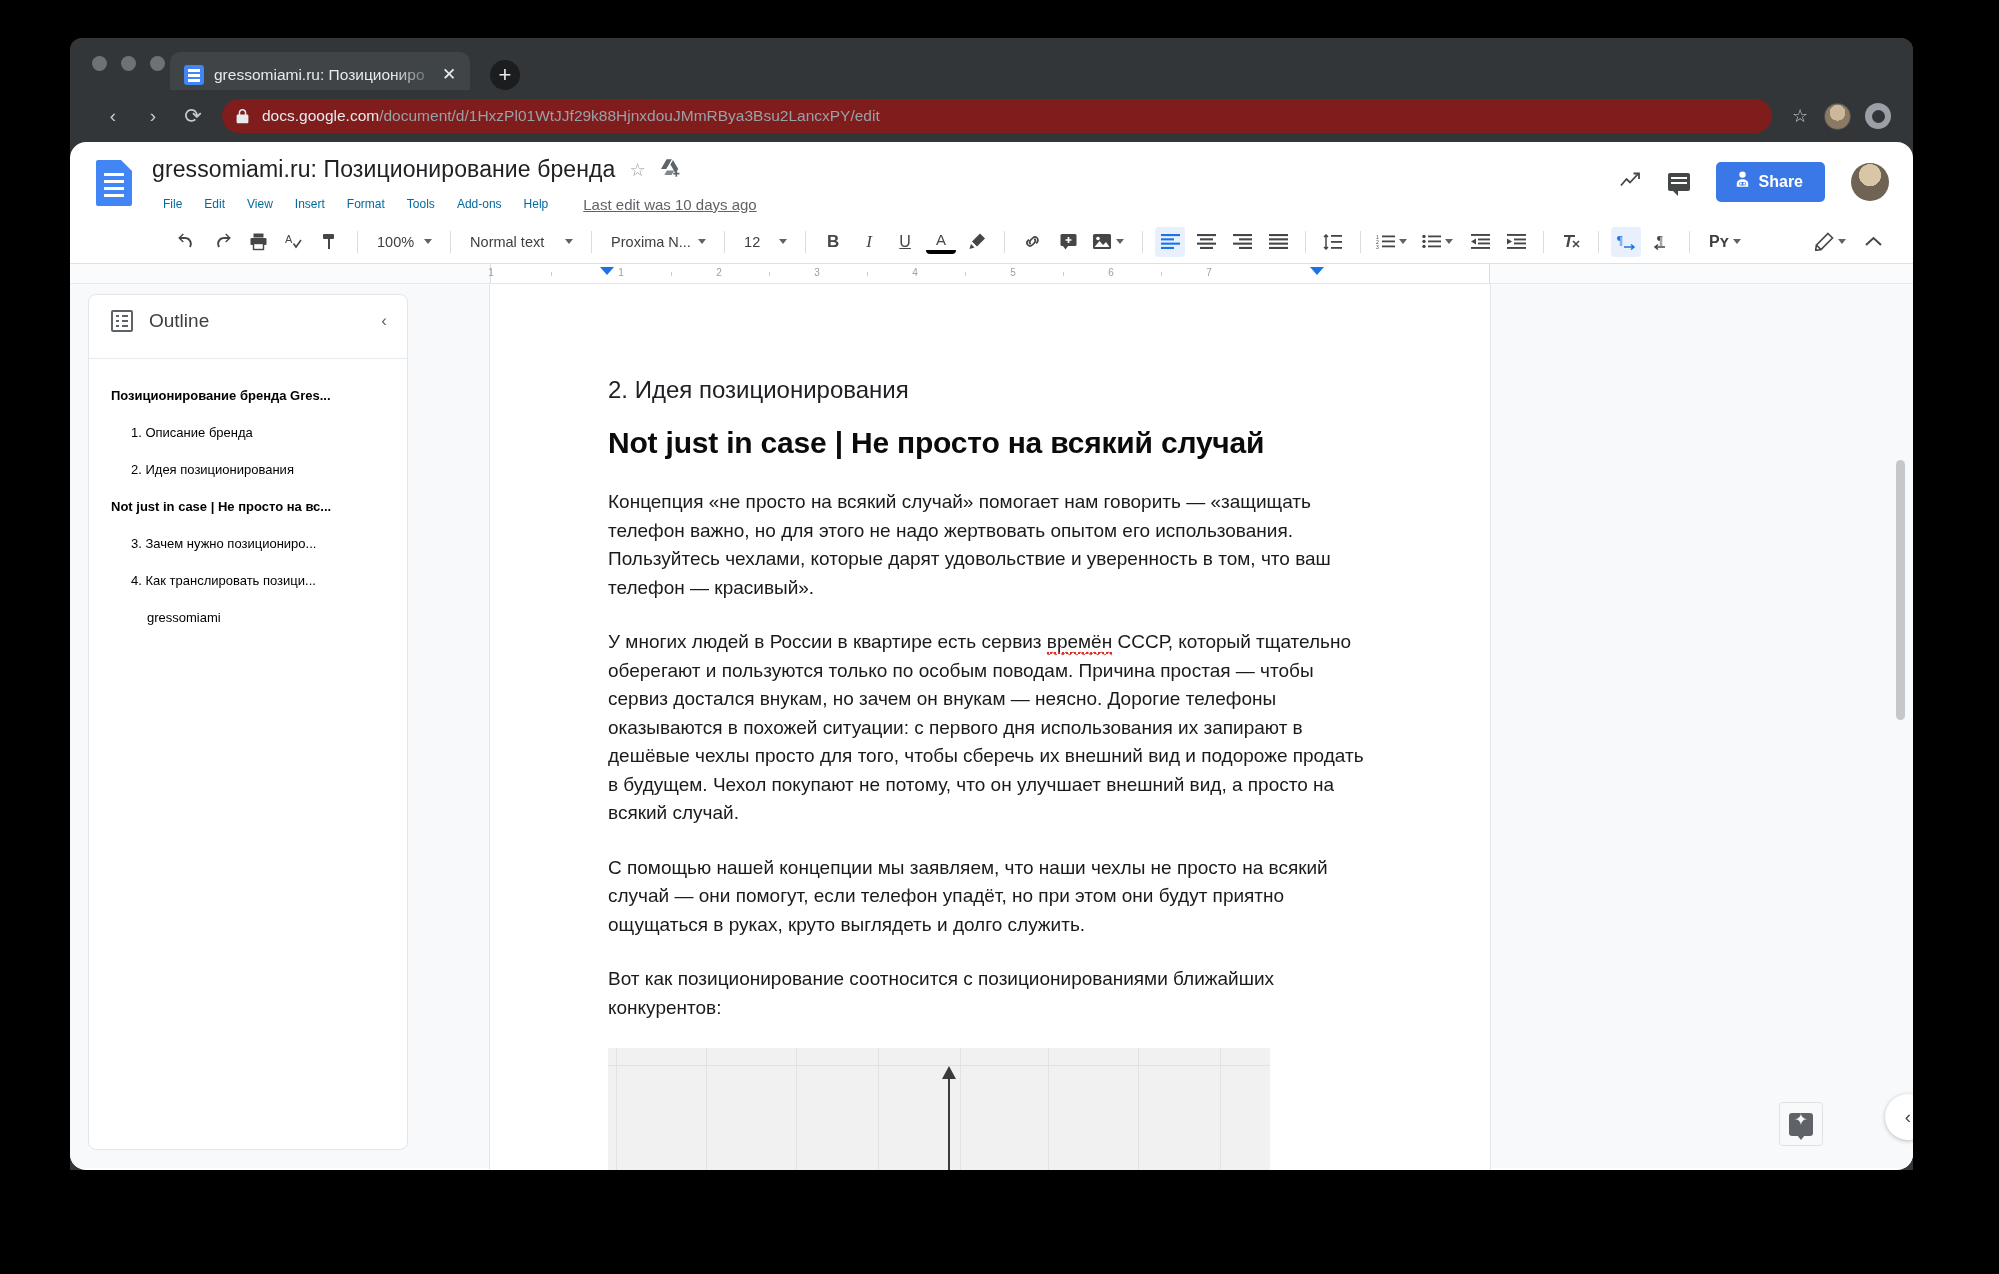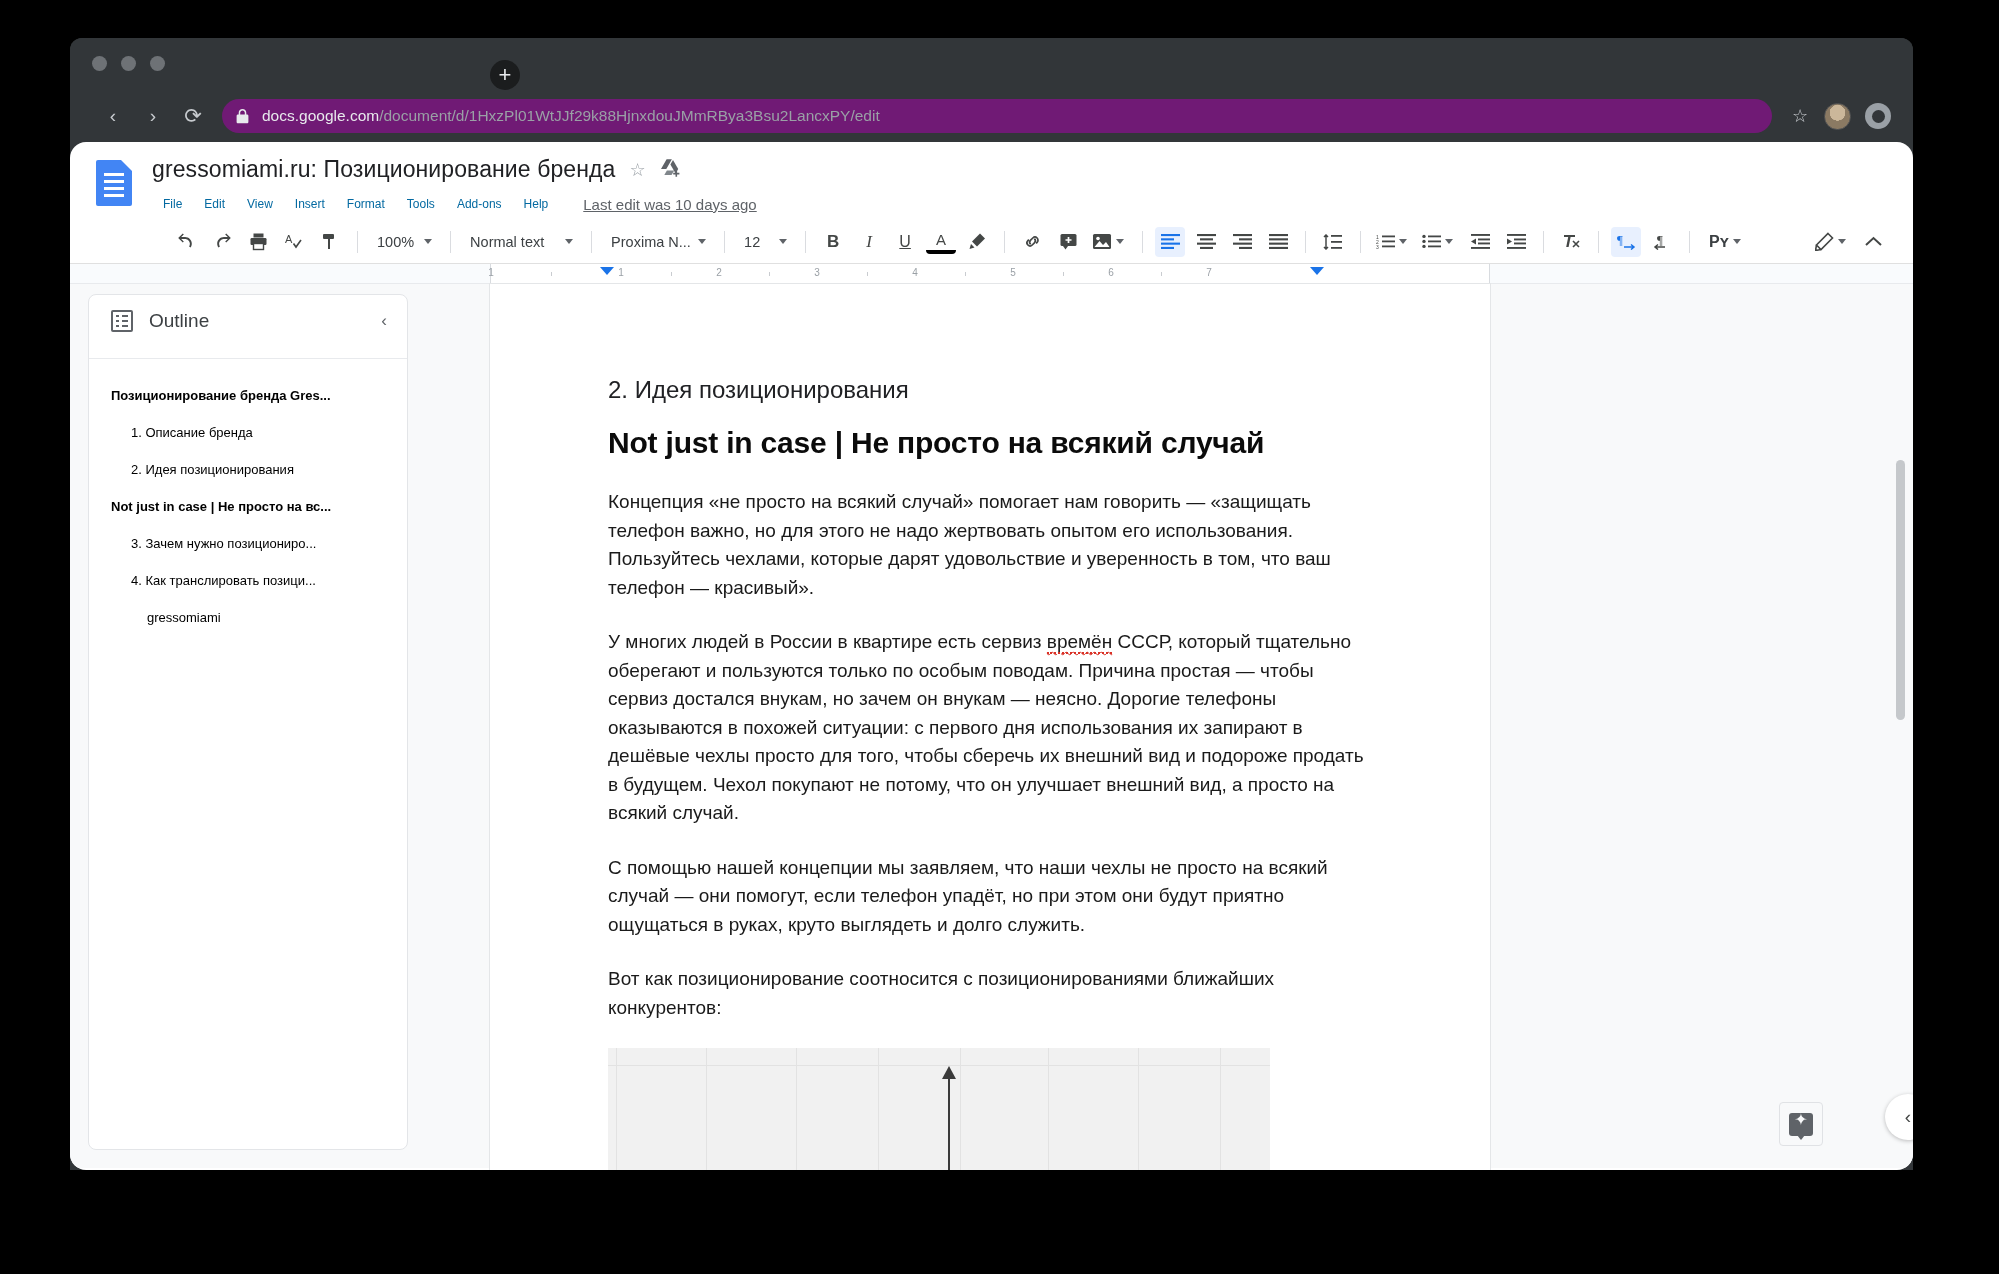--- a/index.html
+++ b/index.html
@@ -85,21 +85,21 @@
   }
   .nav-btn {
     width: 34px; height: 34px; margin-right: 6px;
     color: #c7cbcf; font-size: 19px;
     display: flex; align-items: center; justify-content: center;
   }
   #nav-back { margin-left: 4px; }
   #nav-reload { margin-right: 12px; font-size: 21px; }
   #omnibox {
     flex: 1 1 auto; height: 34px;
-    background: #701a75;
+    background: #7f1d1d;
     border-radius: 17px;
     display: flex; align-items: center;
     padding: 0 14px;
     margin-right: 14px;
   }
   #lock-icon {
     flex: 0 0 14px; margin-right: 12px;
     display: flex; align-items: center;
   }
   #omnibox-url {
@@ -439,20 +439,25 @@
 </head>
 <body>
 
 <div id="browser-window">
 
   <div id="tab-strip">
     <div id="traffic-lights">
       <div class="traffic-light"></div>
       <div class="traffic-light"></div>
       <div class="traffic-light"></div>
+    </div>
+    <div id="tab-1">
+      <div id="tab-favicon"></div>
+      <div id="tab-title">gressomiami.ru: Позициониро</div>
+      <div id="tab-close">✕</div>
     </div>
     <div id="new-tab-button">+</div>
   </div>
 
   <div id="omnibox-row">
     <div class="nav-btn" id="nav-back">‹</div>
     <div class="nav-btn" id="nav-forward">›</div>
     <div class="nav-btn" id="nav-reload">⟳</div>
     <div id="omnibox">
       <span id="lock-icon">
@@ -488,20 +493,42 @@
       <div id="menu-row">
         <div class="menu-item">File</div>
         <div class="menu-item">Edit</div>
         <div class="menu-item">View</div>
         <div class="menu-item">Insert</div>
         <div class="menu-item">Format</div>
         <div class="menu-item">Tools</div>
         <div class="menu-item">Add-ons</div>
         <div class="menu-item">Help</div>
         <div id="last-edit">Last edit was 10 days ago</div>
+      </div>
+      <div id="header-right">
+        <div id="trend-icon">
+          <svg width="22" height="18" viewBox="0 0 22 18">
+              <path d="M1 14.5 6.5 8l3.5 3.5L18 3" stroke="#444746" stroke-width="1.8" fill="none"></path>
+              <path d="M13.5 2.5H19V8" stroke="#444746" stroke-width="1.8" fill="none"></path>
+            </svg>
+        </div>
+        <div id="comment-icon"></div>
+        <div id="share-button">
+          <span id="share-person-icon">
+            <svg width="17" height="17" viewBox="0 0 17 17">
+                <circle cx="8.5" cy="3.6" r="3.2" fill="#fff"></circle>
+                <path d="M2.8 12.5c0-2.6 2.6-4.3 5.7-4.3s5.7 1.7 5.7 4.3v3.2H2.8v-3.2z" fill="#fff"></path>
+                <rect x="5" y="11" width="7" height="3.4" rx="1.7" fill="#3b78e7"></rect>
+                <circle cx="6.8" cy="12.7" r="1.1" fill="#fff"></circle>
+                <circle cx="10.2" cy="12.7" r="1.1" fill="#fff"></circle>
+              </svg>
+          </span>
+          <span>Share</span>
+        </div>
+        <div id="user-avatar"></div>
       </div>
     </div>
 
     <div id="toolbar">
       <div class="tb">
         <svg width="19" height="19" viewBox="0 0 19 19">
             <path d="M8 5H4.2l2.6-2.6-1-1L1.2 5.9l4.6 4.6 1-1L4.2 6.9H8c2.7 0 4.9 2.2 4.9 4.9 0 1-.3 2-.8 2.8l1.4 1c.8-1.1 1.3-2.4 1.3-3.8C14.8 7.8 11.8 5 8 5z" fill="#444746"></path>
           </svg>
       </div>
       <div class="tb">

